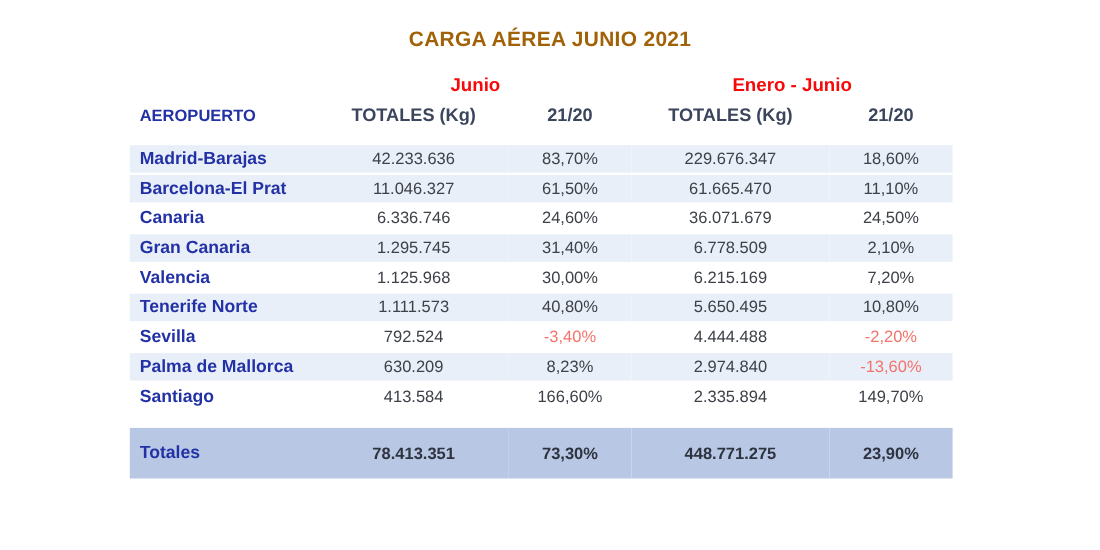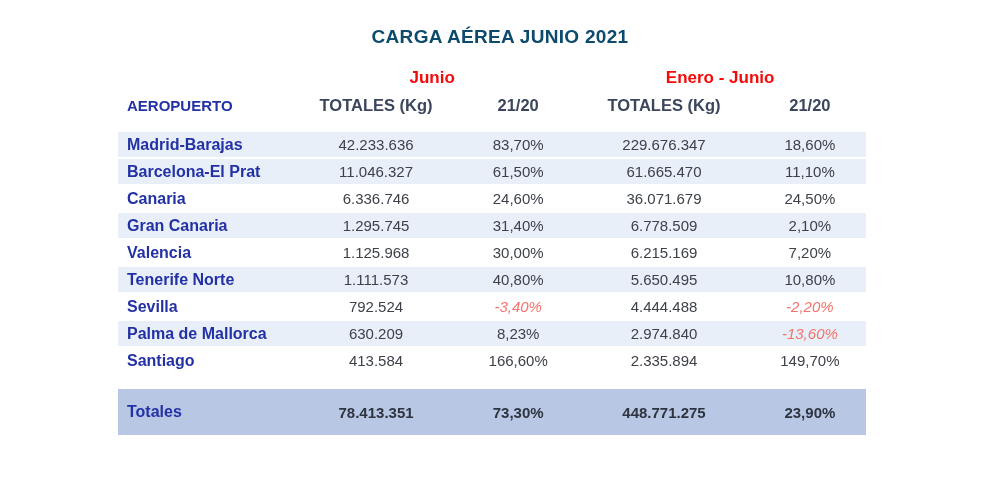--- a/index.html
+++ b/index.html
@@ -7,21 +7,21 @@
     margin: 0; padding: 0;
     width: 1000px; height: 500px;
     background: #ffffff;
     font-family: "Liberation Sans", sans-serif;
     overflow: hidden;
   }
   .page { padding-top: 26px; }
 
   .chart-title {
     text-align: center;
-    color: #0c4a6e;
+    color: #a16207;
     font-size: 19px;
     font-weight: 700;
     margin: 0 0 16px 0;
     letter-spacing: 0.3px;
   }
 
   table.cargo-table {
     margin-left: 118px;
     width: 748px;
     border-collapse: separate;
@@ -72,21 +72,21 @@
     font-size: 15px;
   }
   tbody tr.stripe td { background: #E9EFF8; }
   tbody td.airport {
     text-align: left;
     padding-left: 9px;
     color: #2231A5;
     font-weight: 700;
     font-size: 16px;
   }
-  td.neg { color: #F4736C; font-style: italic; }
+  td.neg { color: #F4736C; }
 
   
   tfoot::before { content: ""; display: table-row; height: 12px; }
   tfoot td {
     background: #B8C8E4;
     height: 46px;
     font-weight: 700;
     color: #2E3340;
     font-size: 15px;
   }

